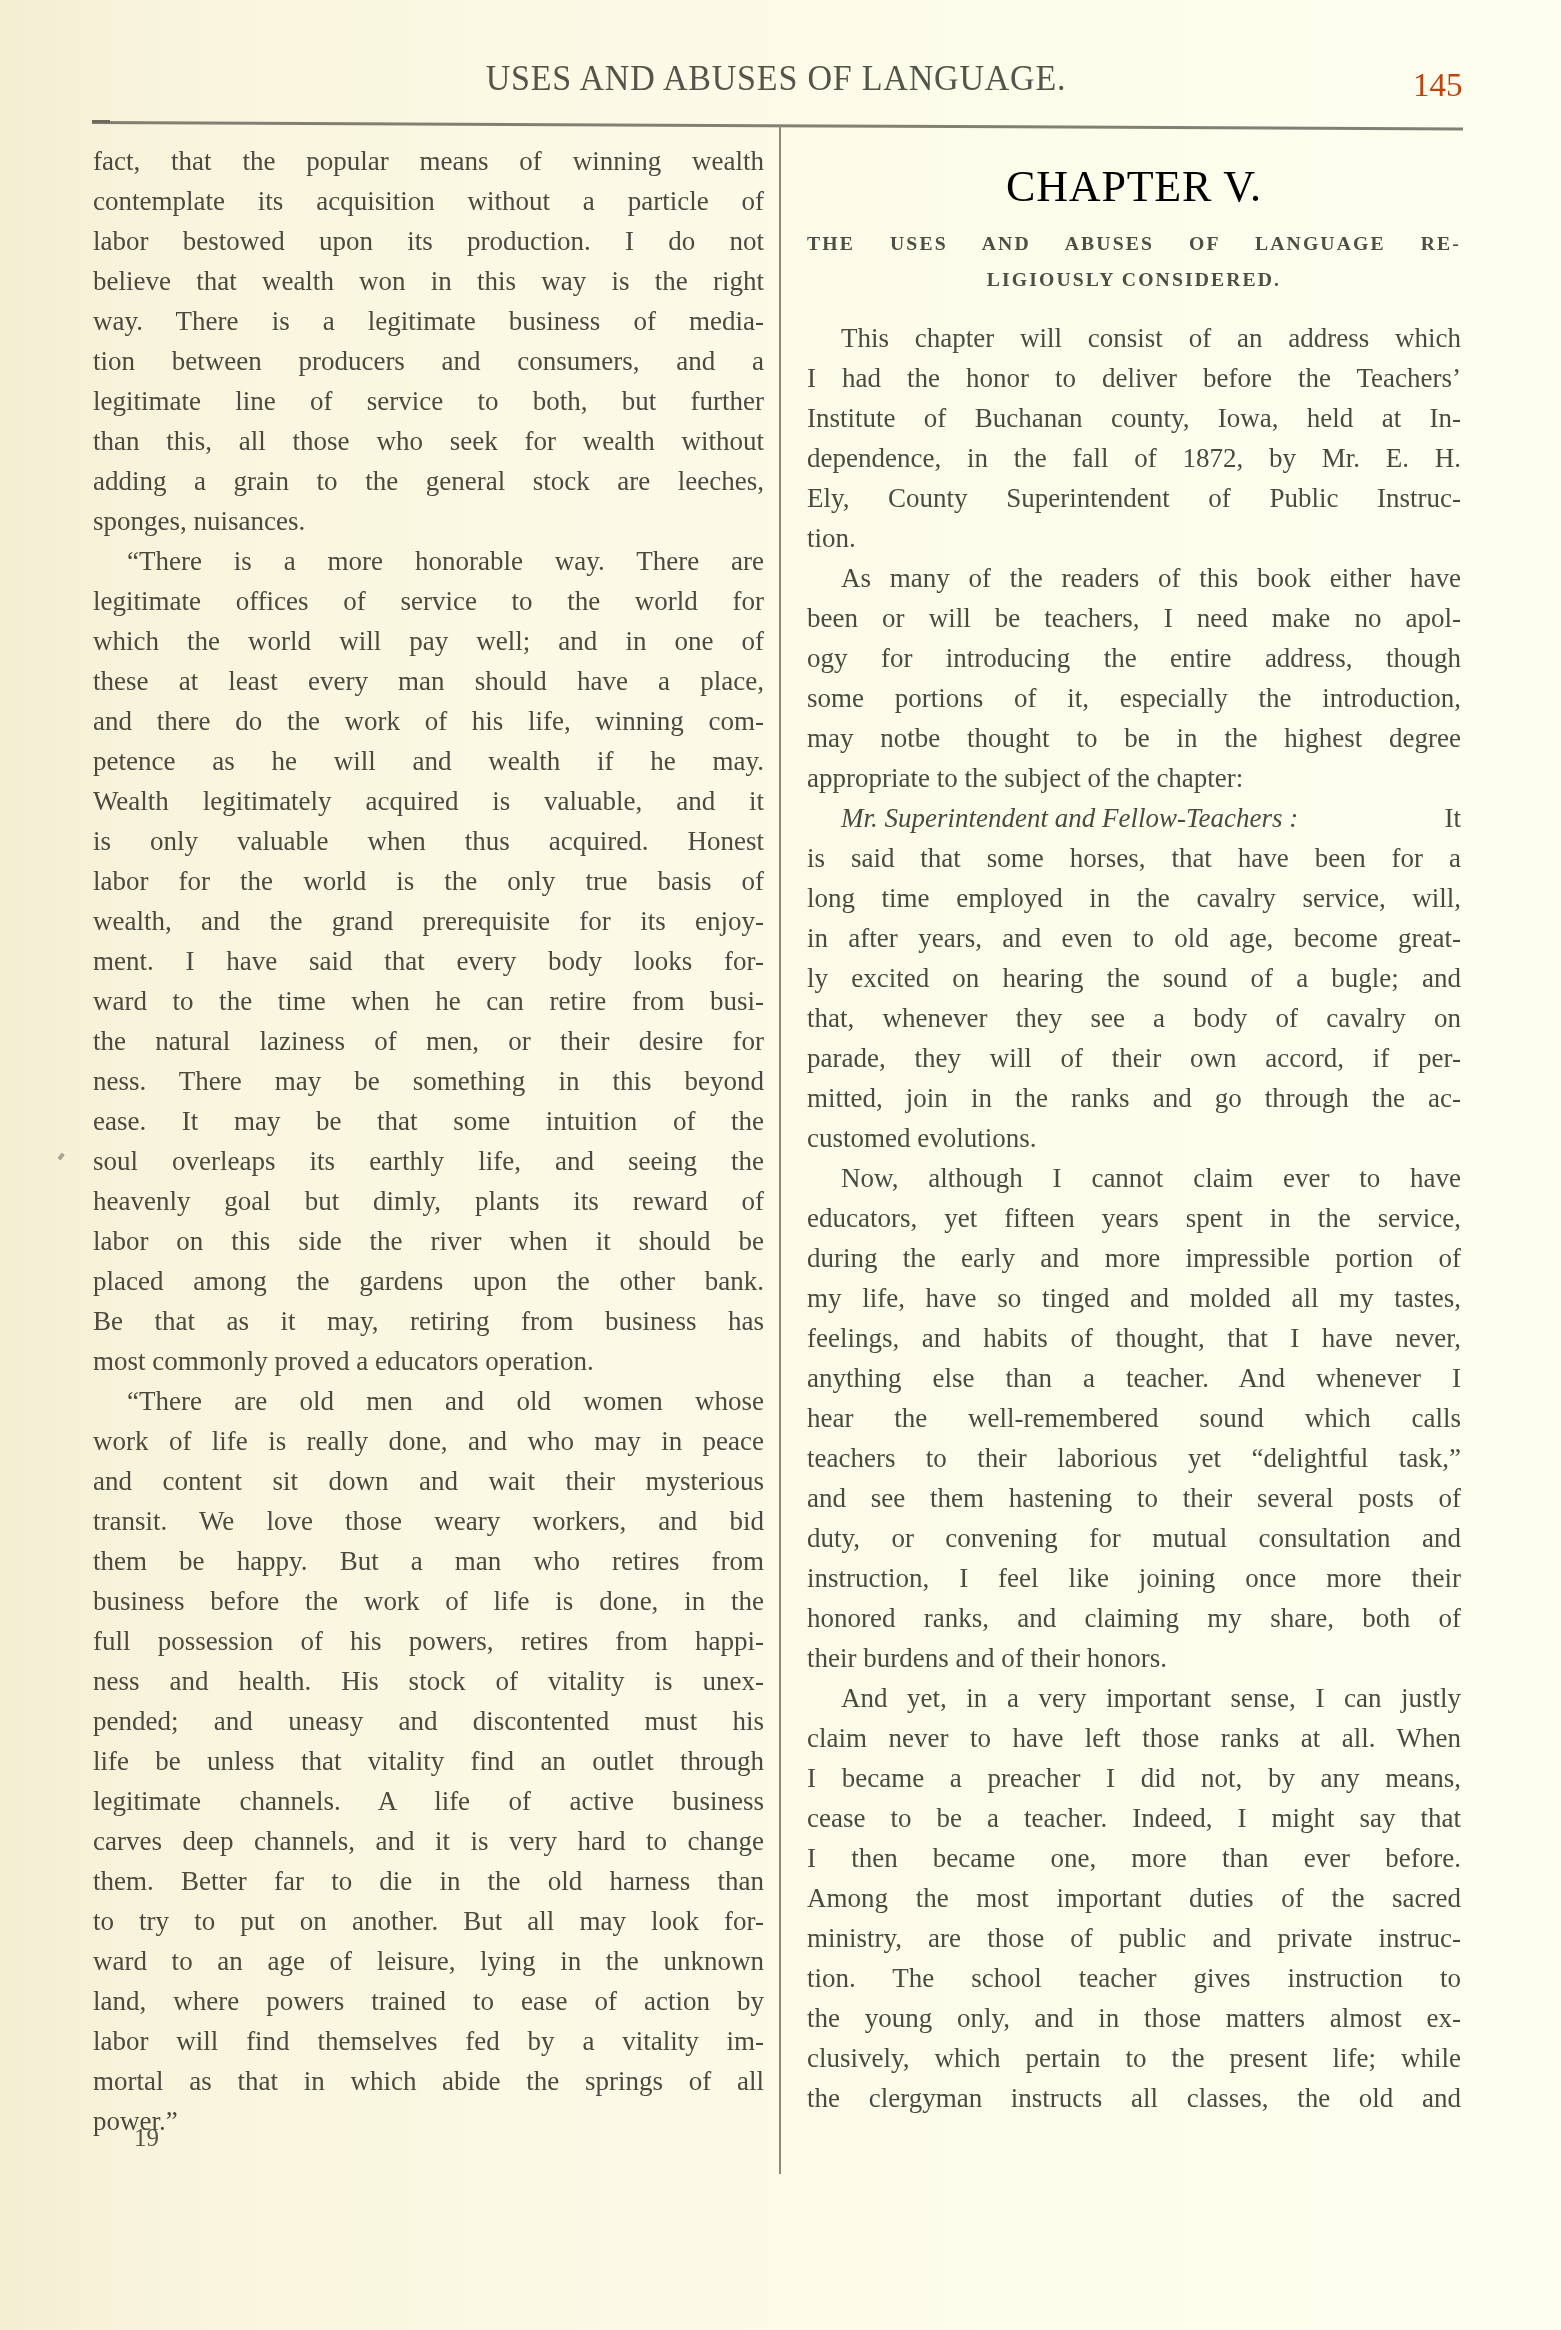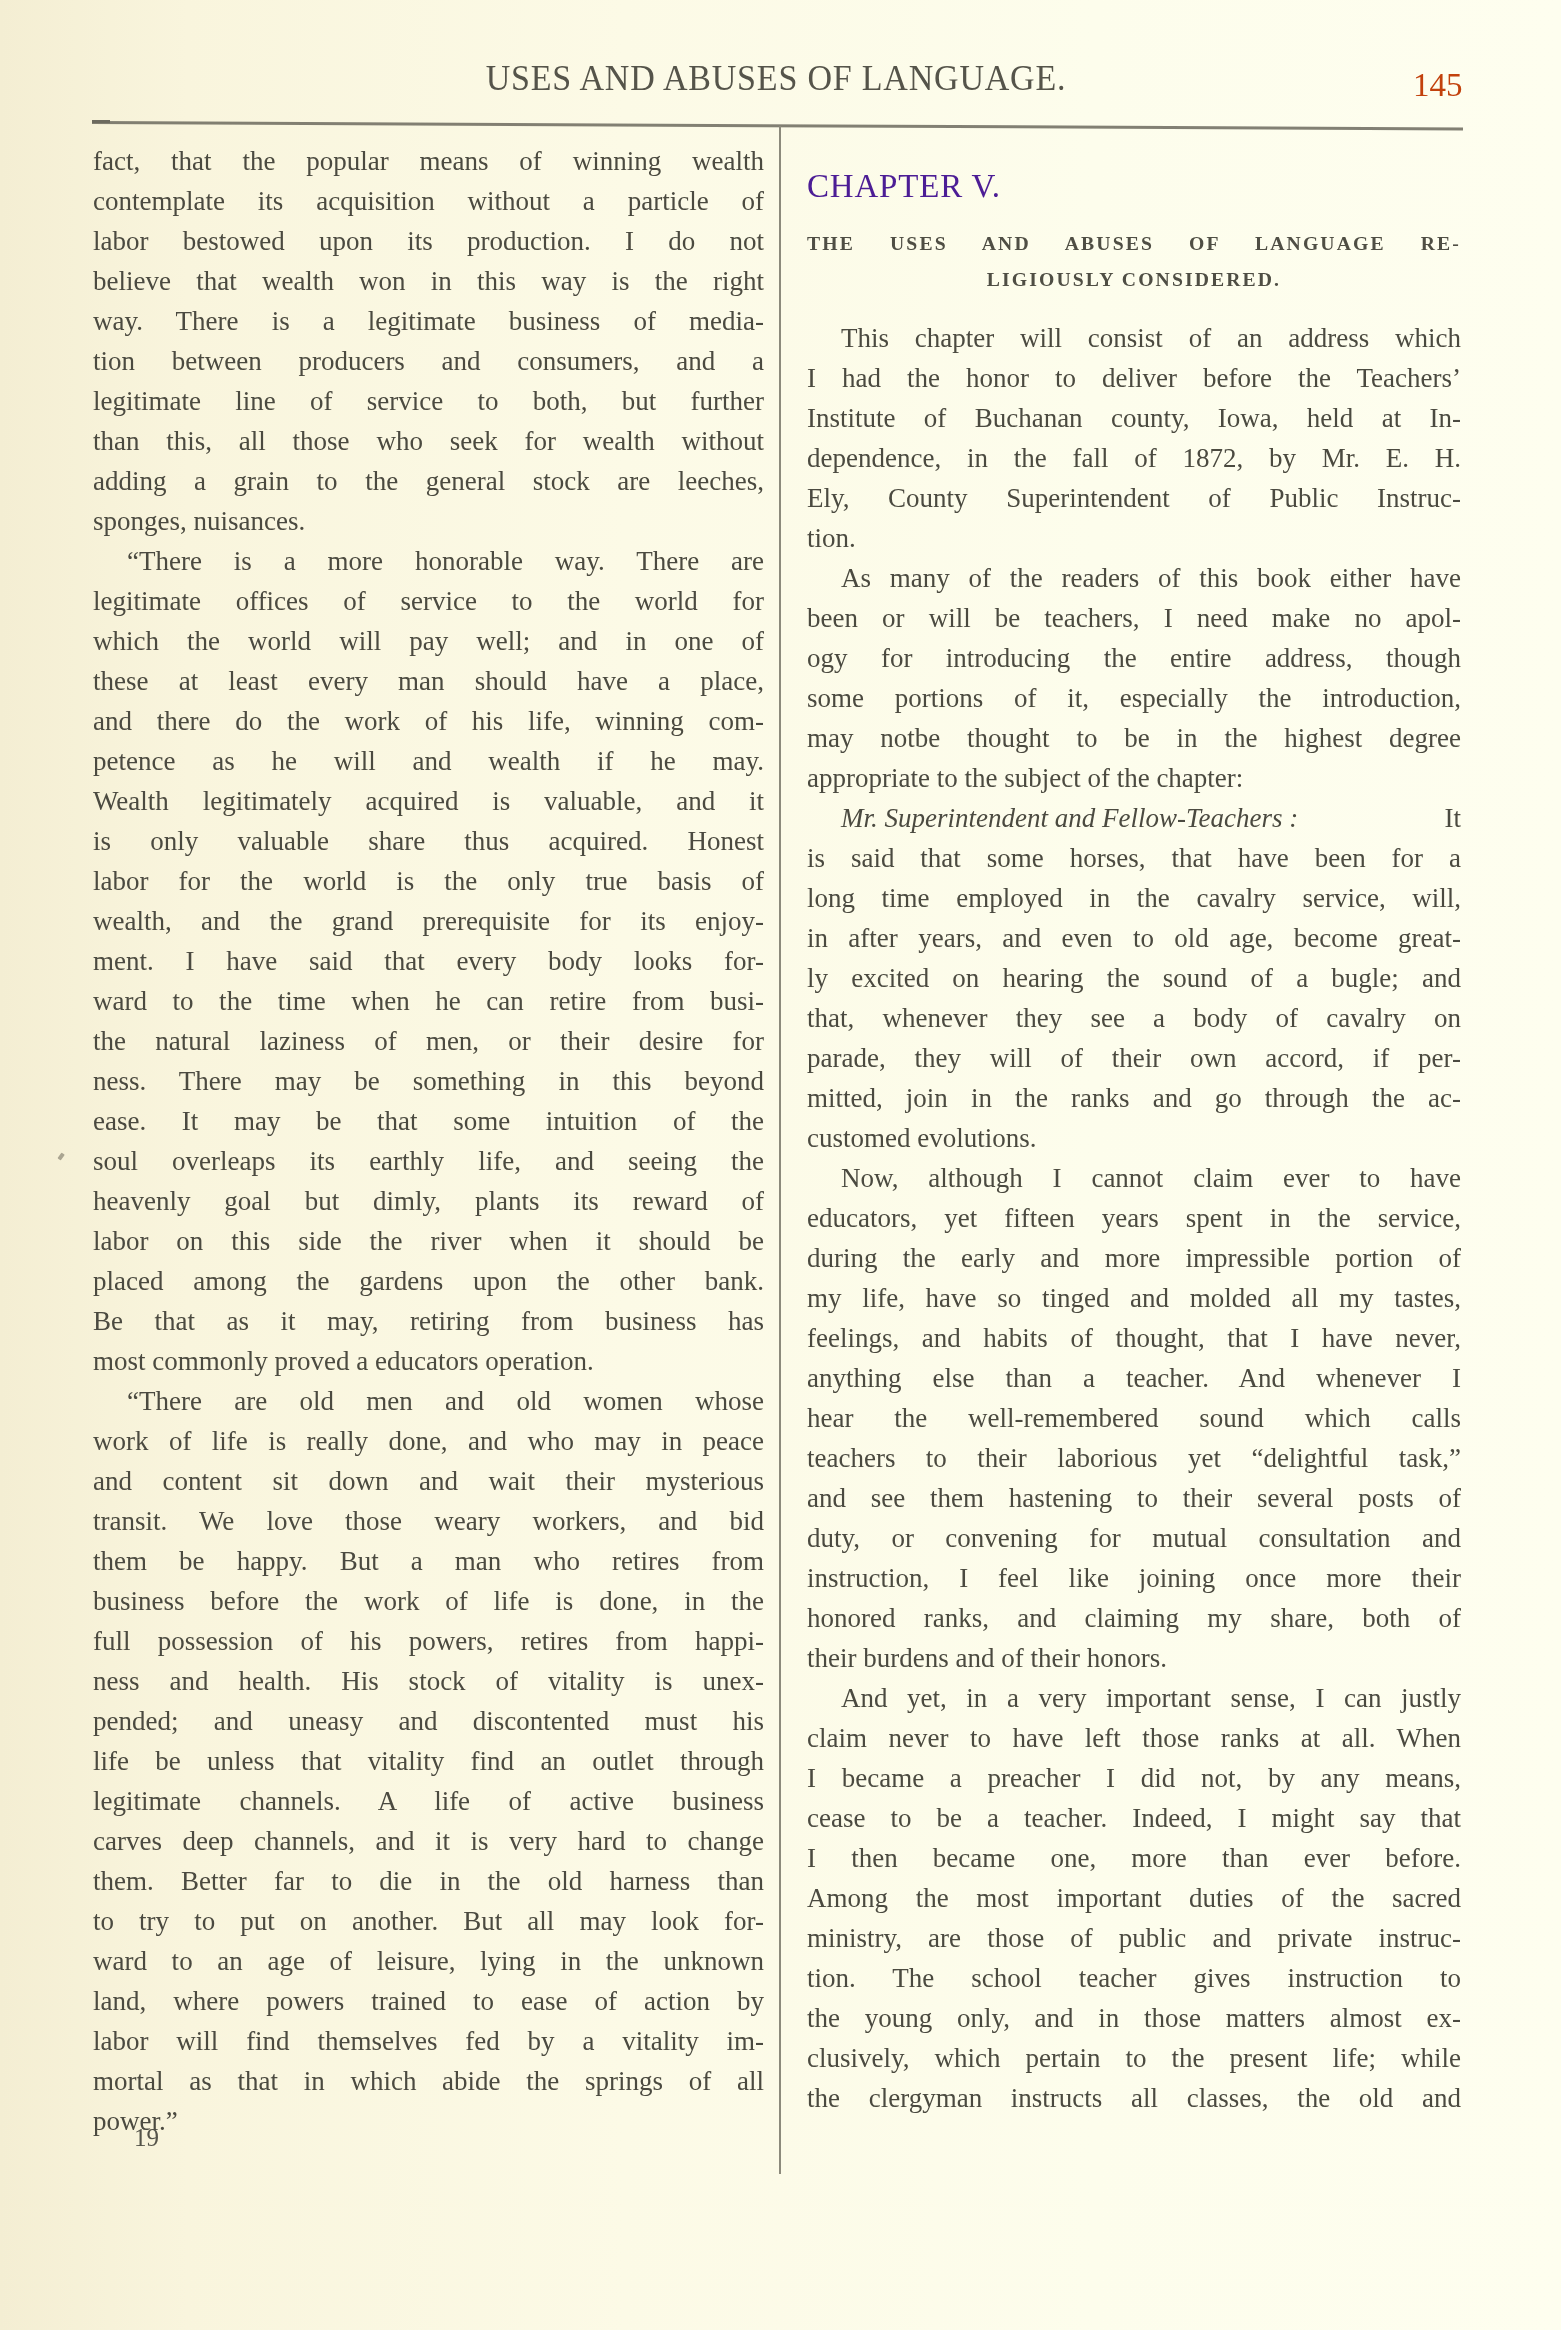--- a/index.html
+++ b/index.html
@@ -33,22 +33,22 @@
   .col-left { left: 93px; top: 141px; width: 671px; }
   .col-right { left: 807px; top: 141px; width: 654px; }
   .line {
     display: block; height: 40px; line-height: 40px; font-size: 27px;
     text-align: justify; text-align-last: justify; white-space: nowrap;
     overflow: visible;
   }
   .line.last { text-align-last: left; }
   .line.indent { padding-left: 34px; }
   .chapter-title {
-    font-size: 33px; letter-spacing: 0.8px; height: 41px; line-height: 41px;
-    margin-top: 24.6px; color: #4c1d95;
+    text-align: center; font-size: 44px; letter-spacing: 0.8px; height: 41px; line-height: 41px;
+    margin-top: 24.6px; color: #000000;
   }
   .chapter-subtitle {
     font-family: Liberation Serif, serif; font-weight: bold;
     font-size: 19.7px; letter-spacing: 2.1px; color: #4f4e44; height: 36px; line-height: 36px;
   }
   .chapter-subtitle.l1 { text-align: justify; text-align-last: justify; margin-top: 18px; }
   .chapter-subtitle.l2 { text-align: center; }
   .gap { height: 21.3px; }
   .italic { font-style: italic; }
   .footnote-sig {
@@ -79,21 +79,21 @@
     <span class="line">than this, all those who seek for wealth without</span>
     <span class="line">adding a grain to the general stock are leeches,</span>
     <span class="line last">sponges, nuisances.</span>
     <span class="line indent">“There is a more honorable way.  There are</span>
     <span class="line">legitimate offices of service to the world for</span>
     <span class="line">which the world will pay well; and in one of</span>
     <span class="line">these at least every man should have a place,</span>
     <span class="line">and there do the work of his life, winning com-</span>
     <span class="line">petence as he will and wealth if he may.</span>
     <span class="line">Wealth legitimately acquired is valuable, and it</span>
-    <span class="line">is only valuable share thus acquired.  Honest</span>
+    <span class="line">is only valuable when thus acquired.  Honest</span>
     <span class="line">labor for the world is the only true basis of</span>
     <span class="line">wealth, and the grand prerequisite for its enjoy-</span>
     <span class="line">ment.  I have said that every body looks for-</span>
     <span class="line">ward to the time when he can retire from busi-</span>
     <span class="line">the natural laziness of men, or their desire for</span>
     <span class="line">ness.  There may be something in this beyond</span>
     <span class="line">ease.  It may be that some intuition of the</span>
     <span class="line">soul overleaps its earthly life, and seeing the</span>
     <span class="line">heavenly goal but dimly, plants its reward of</span>
     <span class="line">labor on this side the river when it should be</span>

